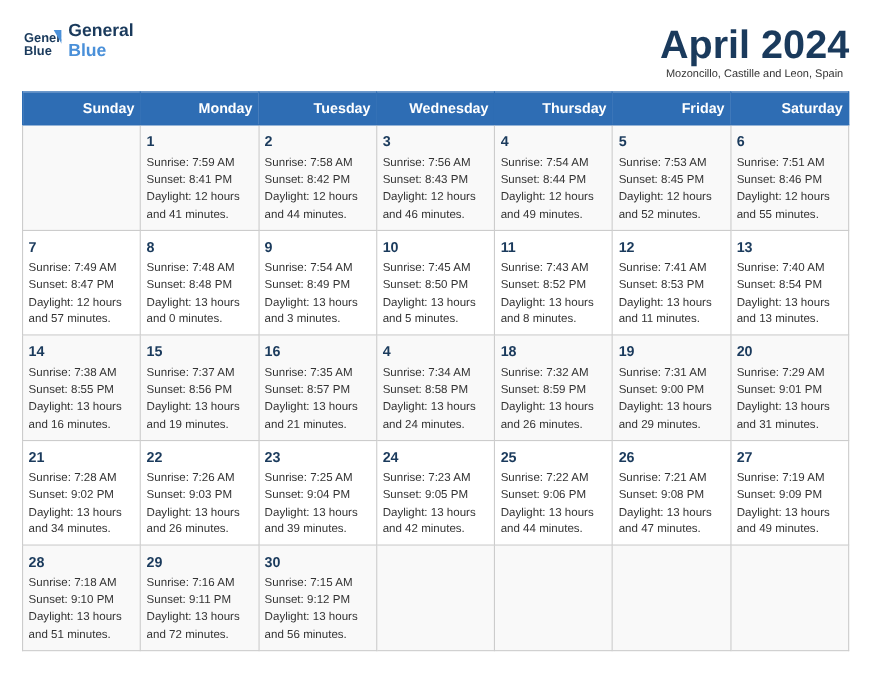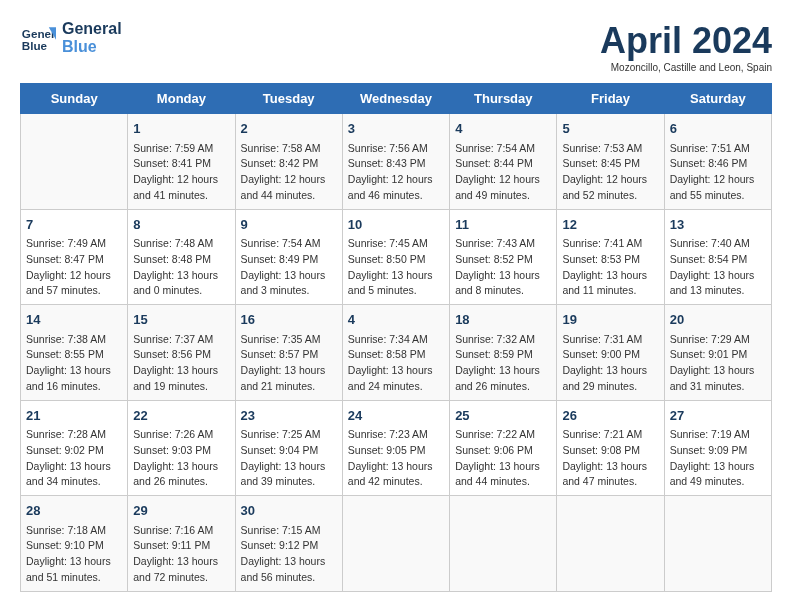--- a/index.html
+++ b/index.html
@@ -19,21 +19,21 @@
     .logo {
       display: flex;
       align-items: center;
       gap: 6px;
     }
     .logo-icon {
       width: 36px;
       height: 36px;
     }
     .title-block {
-      text-align: right;
+      text-align: center;
     }
     .month-title {
       font-size: 36px;
       font-weight: bold;
       color: #1a3a5c;
     }
     .location-title {
       font-size: 10px;
       color: #333;
     }
@@ -41,21 +41,21 @@
       width: 100%;
       border-collapse: collapse;
       font-size: 11px;
     }
     thead tr {
       background-color: #2e6db4;
       color: #fff;
     }
     thead th {
       padding: 7px 5px;
-      text-align: center;
+      text-align: right;
       font-size: 13px;
       font-weight: bold;
       border: 1px solid #2e6db4;
       margin-left: 32px;
     }
     tbody tr {
       vertical-align: top;
     }
     tbody td {
       border: 1px solid #ccc;

